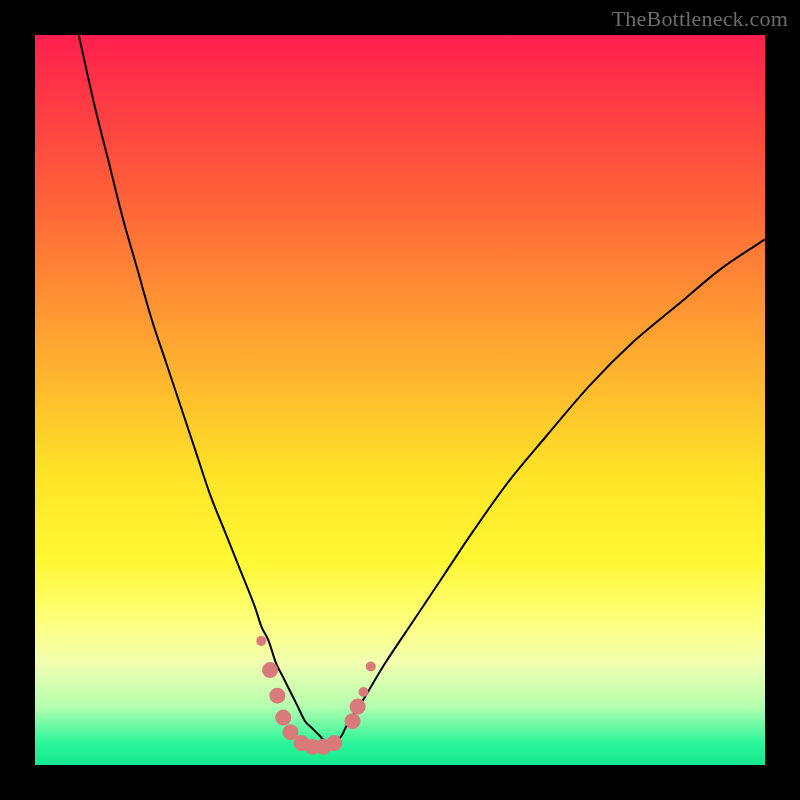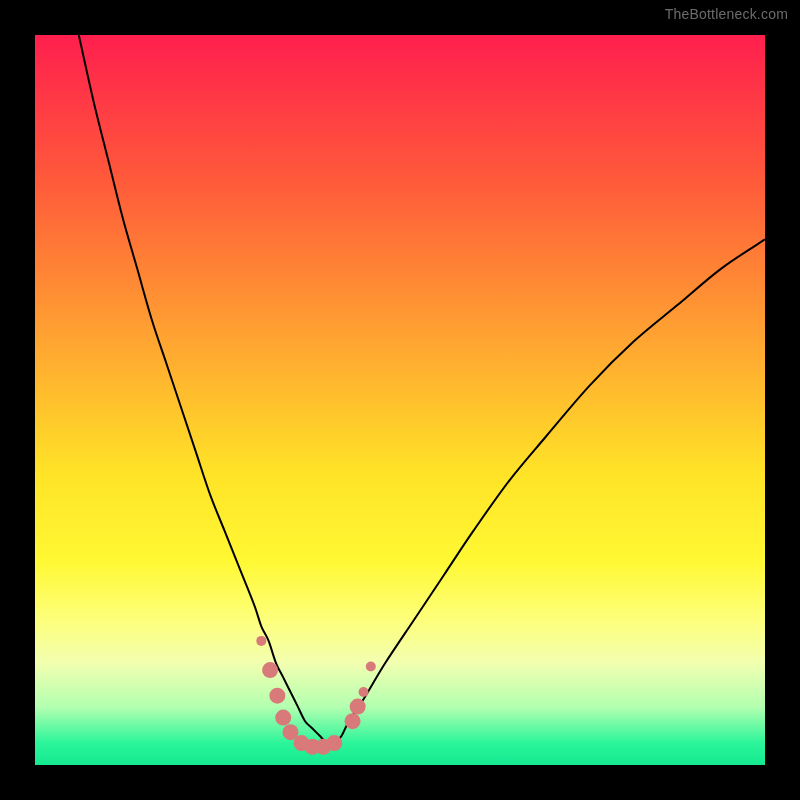--- a/index.html
+++ b/index.html
@@ -21,24 +21,25 @@
     left: 35px;
     top: 35px;
     width: 730px;
     height: 730px;
   }
   .watermark {
     position: absolute;
     top: 6px;
     right: 12px;
     color: #6c6c6c;
-    font-size: 14px;
+    font-size: 22px;
     font-weight: 500;
     letter-spacing: 0.2px;
     user-select: none;
+    font-family: Liberation Serif, serif;
   }
 </style>
 </head>
 <body>
 
 <div class="frame">
   <svg class="plot" viewBox="0 0 730 730" preserveAspectRatio="none">
     <defs>
       <linearGradient id="bg-grad" x1="0" y1="0" x2="0" y2="1">
           <stop offset="0%" stop-color="#ff1f4e"></stop>

